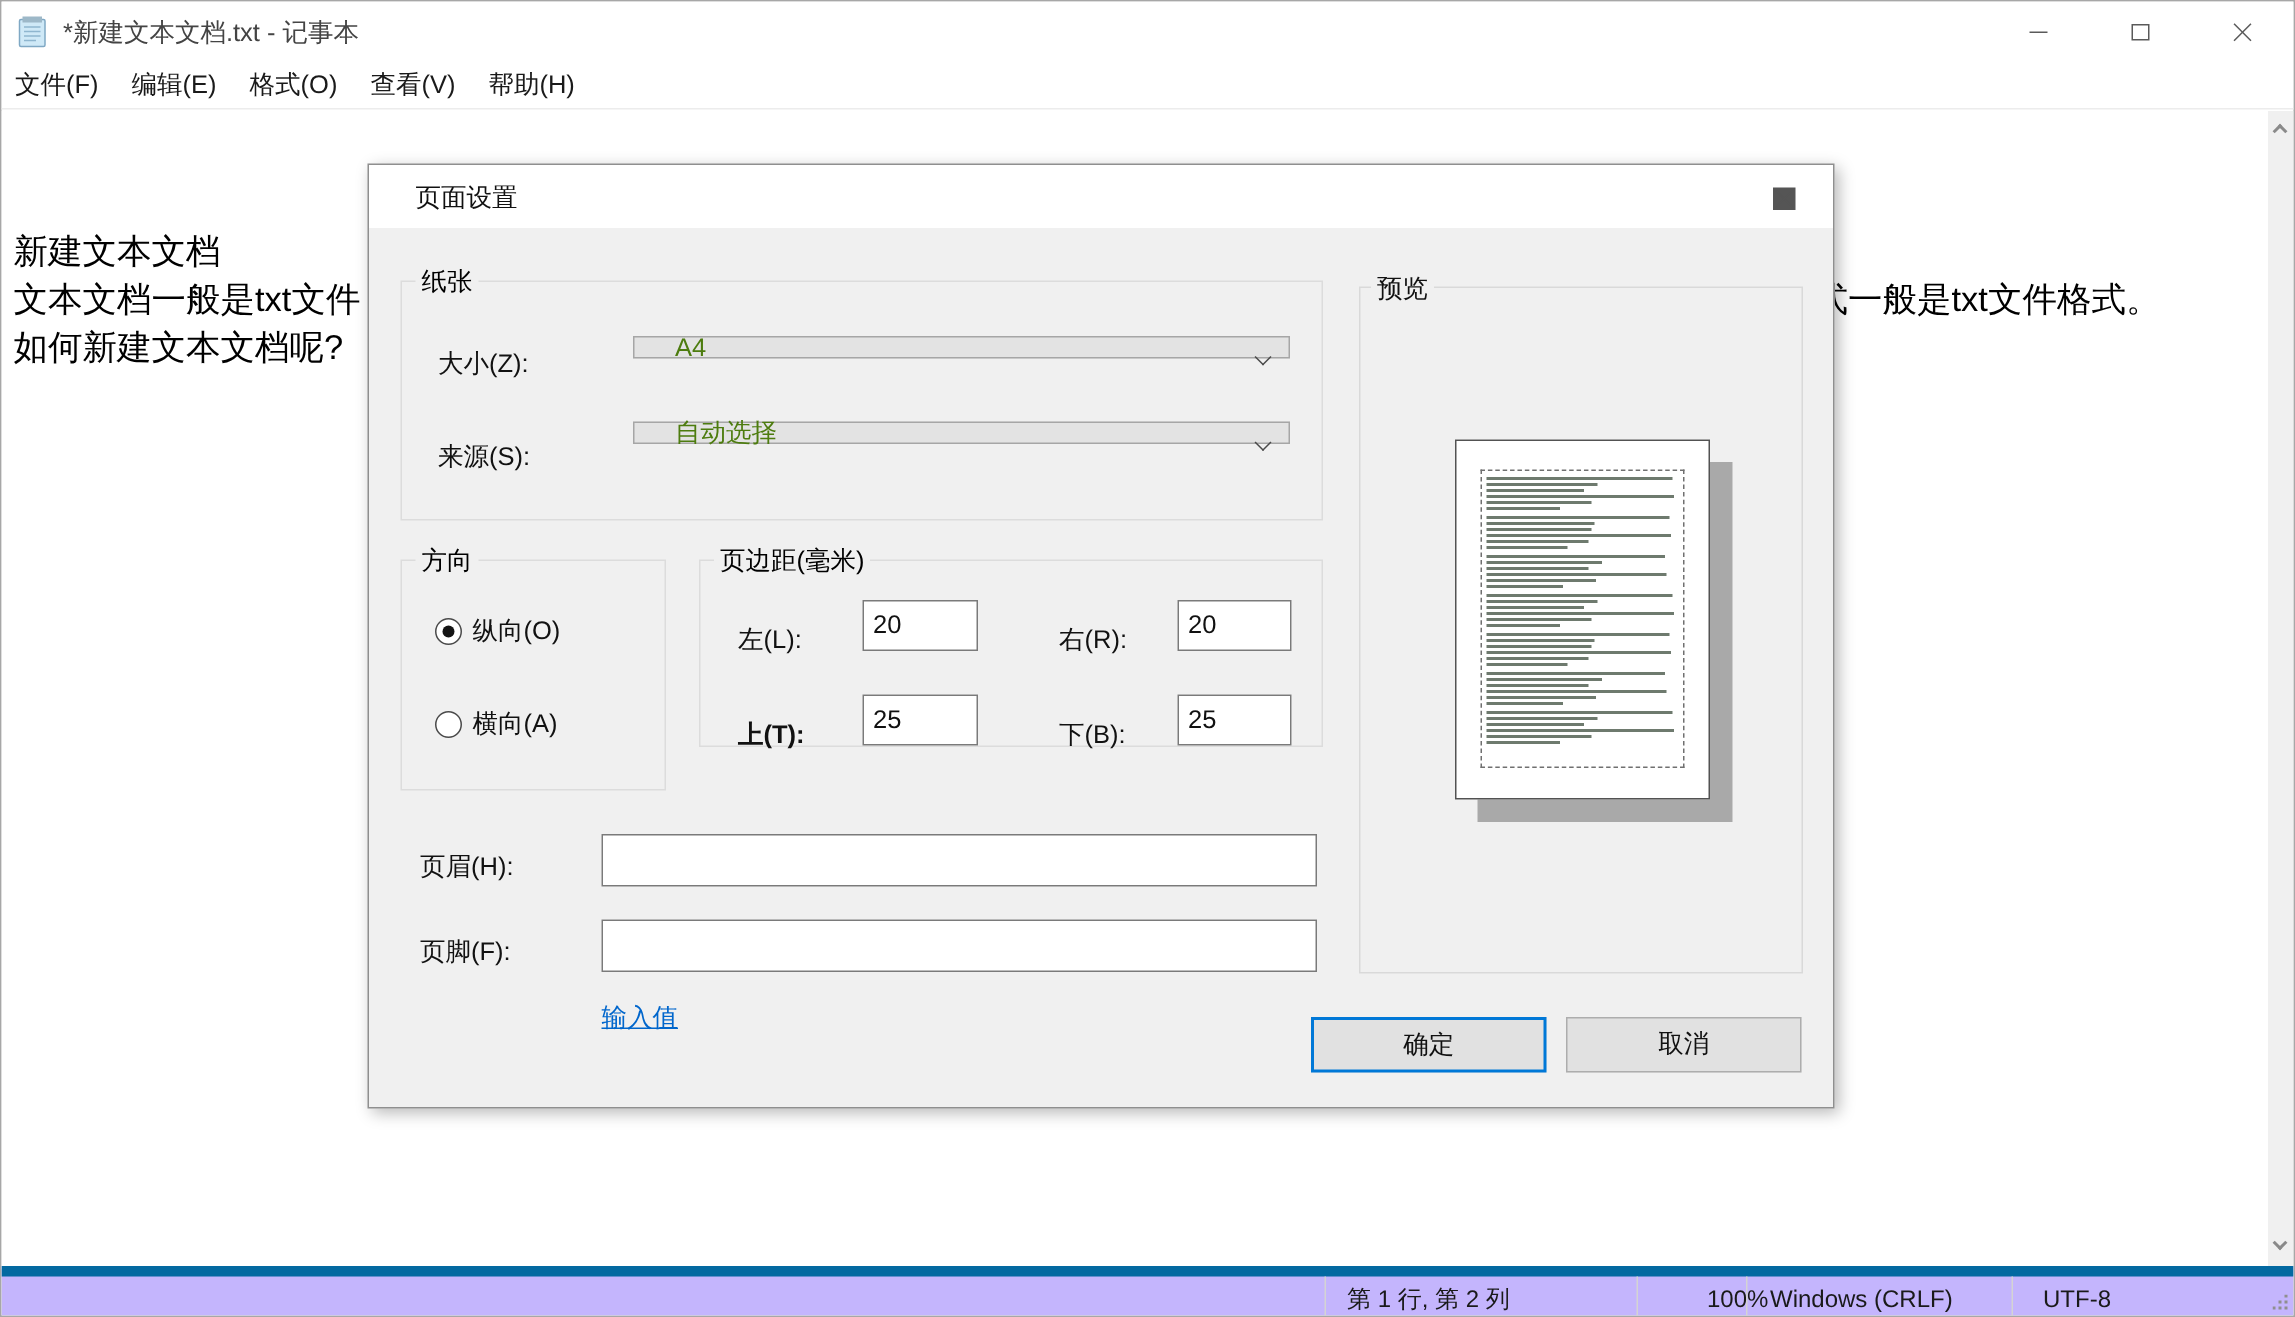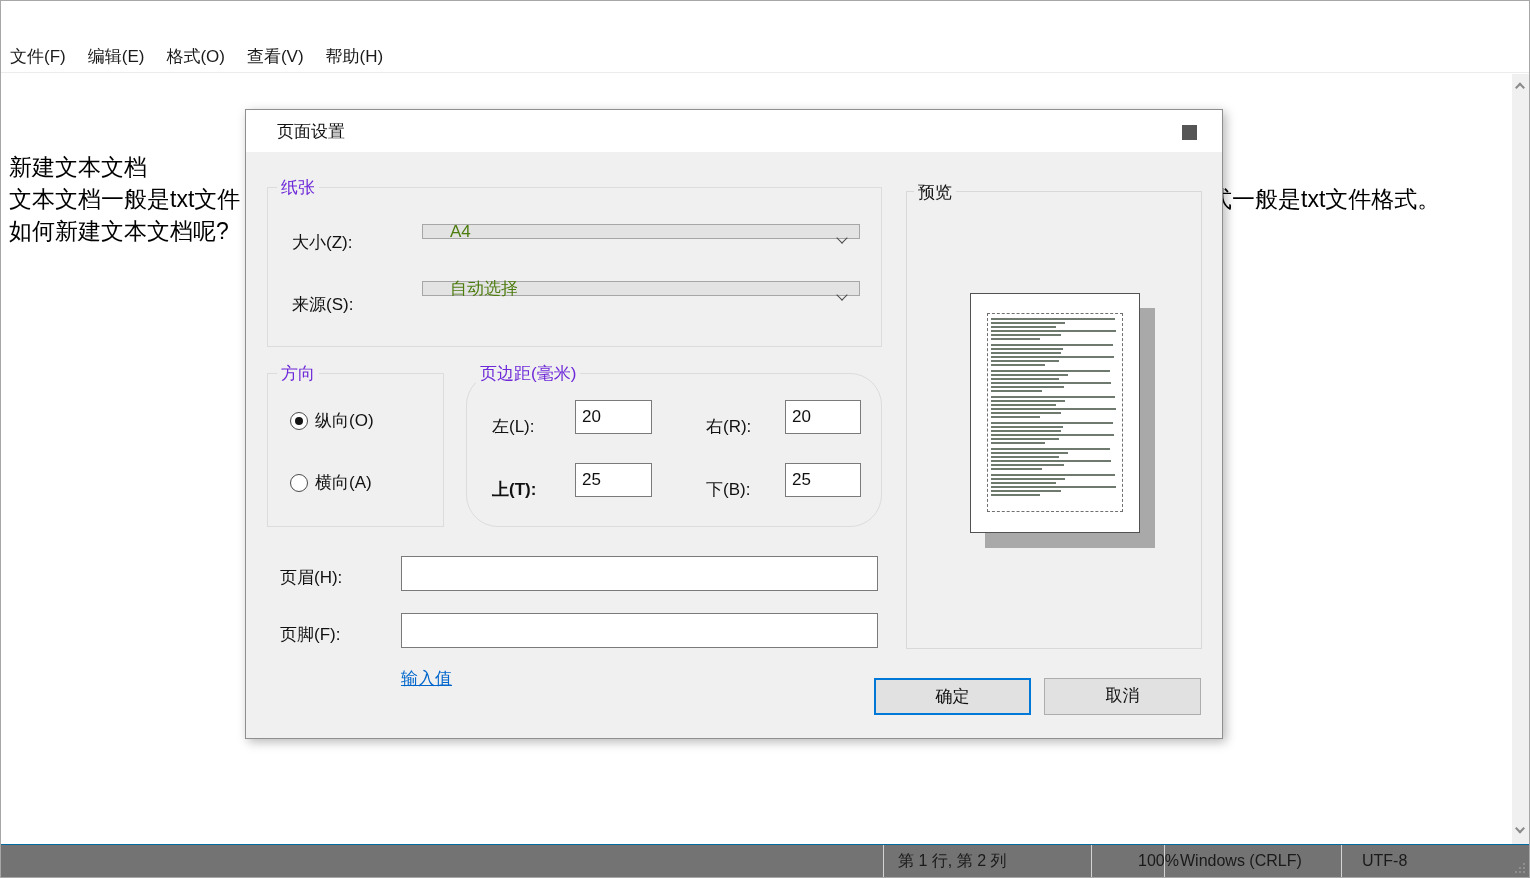--- a/index.html
+++ b/index.html
@@ -36,43 +36,43 @@
   
   .vscroll { position:absolute; right:0; top:73px; width:17px; height:772px; background:#f0f0f0; }
   .scroll-arrow { position:absolute; left:50%; width:9px; height:9px; }
   .scroll-arrow span { position:absolute; left:0; top:2px; width:7px; height:7px; border-right:2px solid #8a8a8a; border-bottom:2px solid #8a8a8a; }
   .arrow-up { top:8px; transform:translateX(-50%); }
   .arrow-up span { transform:rotate(-135deg); }
   .arrow-down { bottom:10px; transform:translateX(-50%); }
   .arrow-down span { top:-2px; transform:rotate(45deg); }
 
   
-  .statusbar { position:absolute; left:0; bottom:0; width:100%; height:33px; background:#737373; border-top:1px solid #0369a1; display:flex; font-size:16px; color:#1a1a1a; }
+  .statusbar { position:absolute; left:0; bottom:0; width:100%; height:33px; background:#c4b5fd; border-top:7px solid #0369a1; display:flex; font-size:16px; color:#1a1a1a; }
   .seg { height:100%; line-height:31px; white-space:nowrap; }
   .seg.spacer { width:882px; }
   .seg-cursor { width:208px; border-left:1px solid #d4d4d4; padding-left:14px; }
   .seg-zoom  { width:73px;  border-left:1px solid #d4d4d4; text-align:center;padding-left:46px; }
   .seg-crlf  { width:177px; border-left:1px solid #d4d4d4; padding-left:15px; }
   .seg-enc   { flex:1;      border-left:1px solid #d4d4d4; padding-left:20px; }
   .grip { position:absolute; right:3px; bottom:3px; }
 
   
   .dialog { position:absolute; left:244px; top:108px; width:978px; height:630px; background:#f0f0f0; border:1px solid #8f8f8f; box-shadow:3px 3px 10px rgba(0,0,0,.28); }
   .dlg-titlebar { position:absolute; left:0; top:0; width:100%; height:42px; background:#fff; }
   .dlg-title { position:absolute; left:31px; top:10px; font-size:17px; color:#111; }
   .dlg-close { position:absolute; right:12px; top:8px; width:42px; height:28px; display:flex; align-items:center; justify-content:center; }
   .dlg-close .x-icon, .dlg-close .x-icon::before, .dlg-close .x-icon::after { background-color:#555; }
   .dlg-close .x-icon { width:15px; height:15px; }
   .dlg-close .x-icon::before,.dlg-close .x-icon::after { width:15px; }
 
   .group { position:absolute; border:1px solid #dcdcdc; }
-  .group-label { position:absolute; top:-10px; left:9px; background:#f0f0f0; padding:0 4px; font-size:17px; color:#6d28d9; line-height:19px; }
+  .group-label { position:absolute; top:-10px; left:9px; background:#f0f0f0; padding:0 4px; font-size:17px; color:#000000; line-height:19px; }
   .g-paper   { left:21px;  top:77px;  width:615px; height:160px; }
   .g-orient  { left:21px;  top:263px; width:177px; height:154px; }
-  .g-margins { left:220px; top:263px; width:416px; height:154px;border-radius:32px; }
+  .g-margins { left:220px; top:263px; width:416px; height:125px; }
 
   .dlabel { position:absolute; font-size:17px; color:#111; white-space:nowrap; }
 
   .combo { position:absolute; height:15px; background:#e3e3e3; border:1px solid #a6a6a6; display:flex; align-items:center; padding-left:27px; font-size:17px; color:#4d7c0f; cursor:default; }
   .combo-size   { left:176px; top:114px; width:438px; }
   .combo-source { left:176px; top:171px; width:438px; }
   .chev { position:absolute; right:13px; top:9px; width:8px; height:8px; border-right:1.6px solid #4a4a4a; border-bottom:1.6px solid #4a4a4a; transform:rotate(45deg); }
 
   .radio-row { position:absolute; display:flex; align-items:center; cursor:default; }
   .radio { width:18px; height:18px; border:1px solid #4a4a4a; border-radius:50%; background:#fff; position:relative; flex:0 0 auto; }
@@ -101,20 +101,42 @@
   .paper { position:absolute; left:63px; top:101px; width:170px; height:240px; background:#fff; border:1px solid #525252; box-shadow:15px 15px 0 0 #a9a9a9; }
   .margin-box { position:absolute; left:16px; top:19px; right:16px; bottom:20px; border:1px dashed #707070; padding:4px 3px; overflow:hidden; }
   .greek-para { margin-bottom:4px; }
   .greek-line { height:2px; background:#6e7a6e; margin-bottom:2px; }
 </style>
 </head>
 <body>
 
 <div class="screen">
 
+  <div class="titlebar">
+    <svg class="np-icon" viewBox="0 0 24 24">
+      <rect x="3" y="4" width="17" height="18" rx="1" fill="#cfe9f7" stroke="#7fa8c4" stroke-width="1"></rect>
+      <rect x="5" y="2" width="13" height="4" fill="#9db8c8"></rect>
+      <line x1="6" y1="9" x2="17" y2="9" stroke="#8fb6cf" stroke-width="1"></line>
+      <line x1="6" y1="12" x2="17" y2="12" stroke="#8fb6cf" stroke-width="1"></line>
+      <line x1="6" y1="15" x2="17" y2="15" stroke="#8fb6cf" stroke-width="1"></line>
+      <line x1="6" y1="18" x2="14" y2="18" stroke="#8fb6cf" stroke-width="1"></line>
+    </svg>
+    <span class="title-text">*新建文本文档.txt - 记事本</span>
+    <div class="win-controls">
+      <div class="wbtn">
+          <span class="ico-min"></span>
+        </div>
+      <div class="wbtn">
+          <span class="ico-max"></span>
+        </div>
+      <div class="wbtn">
+          <span class="x-icon"></span>
+        </div>
+    </div>
+  </div>
 
   <div class="menubar">
     <span class="menu-item">文件(F)</span>
     <span class="menu-item">编辑(E)</span>
     <span class="menu-item">格式(O)</span>
     <span class="menu-item">查看(V)</span>
     <span class="menu-item">帮助(H)</span>
   </div>
 
   <div class="editor">

